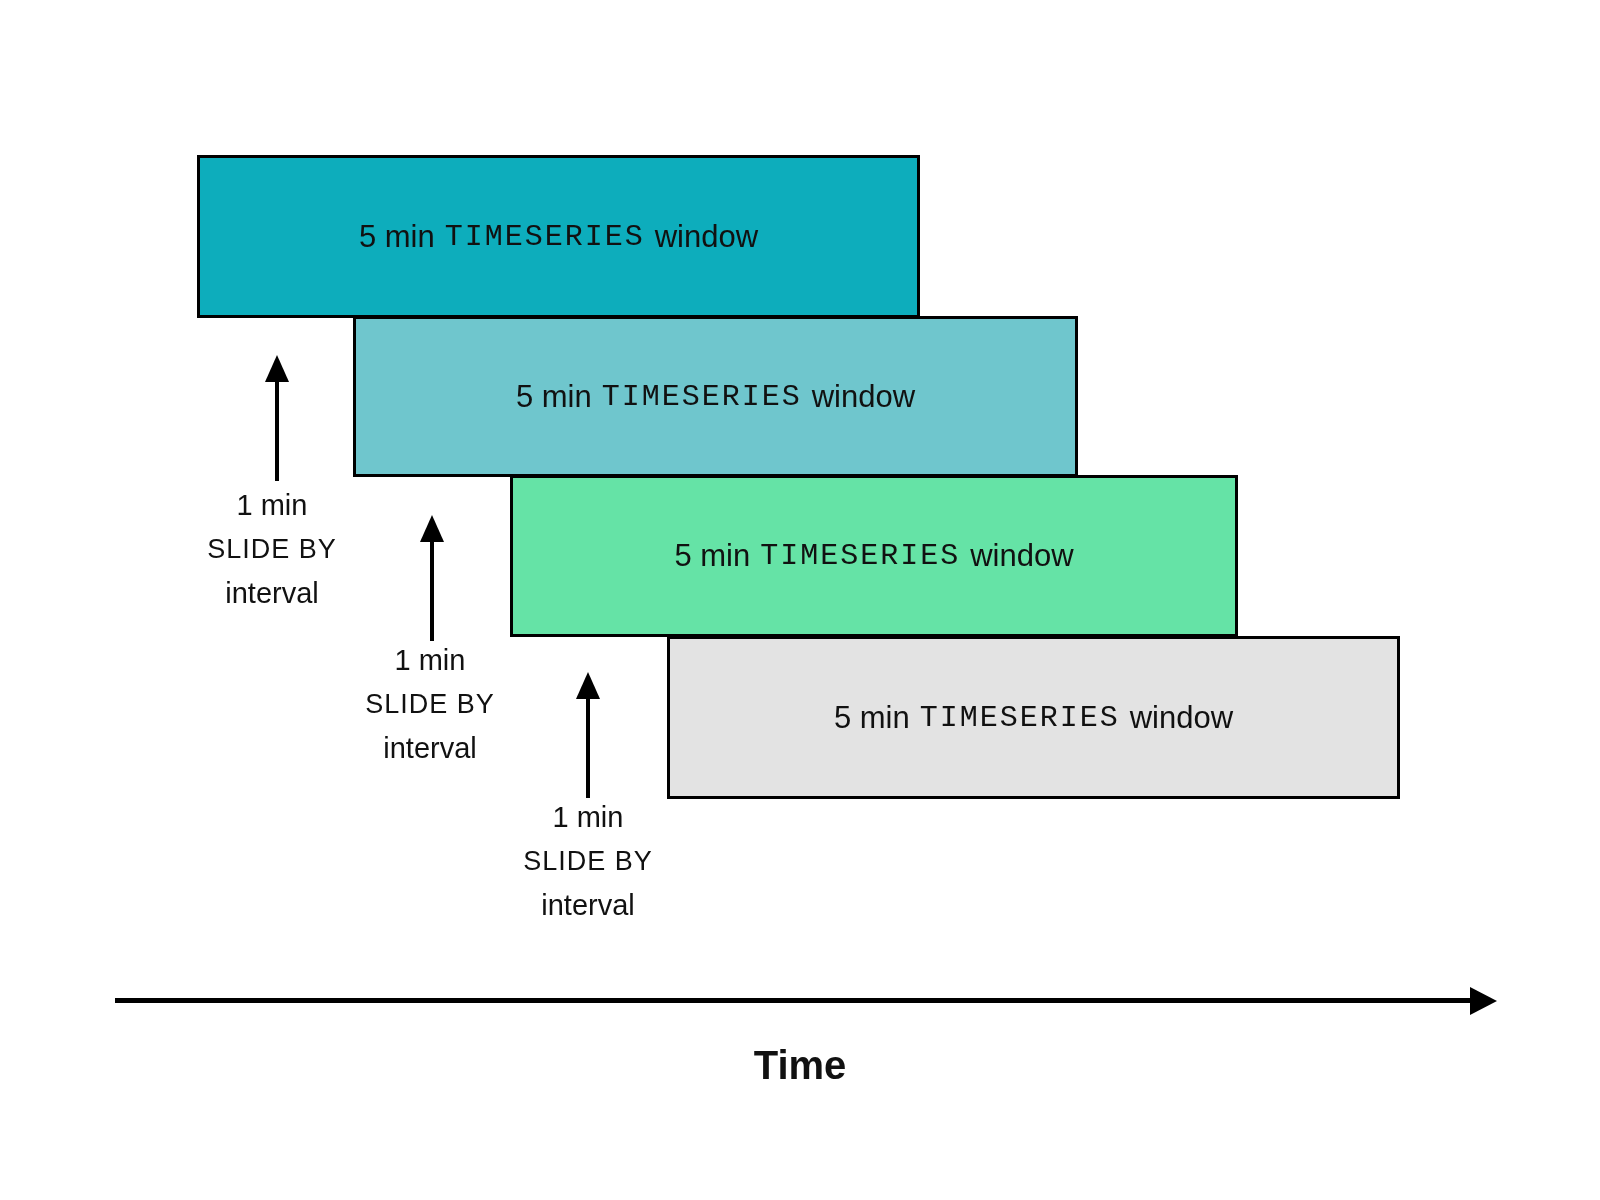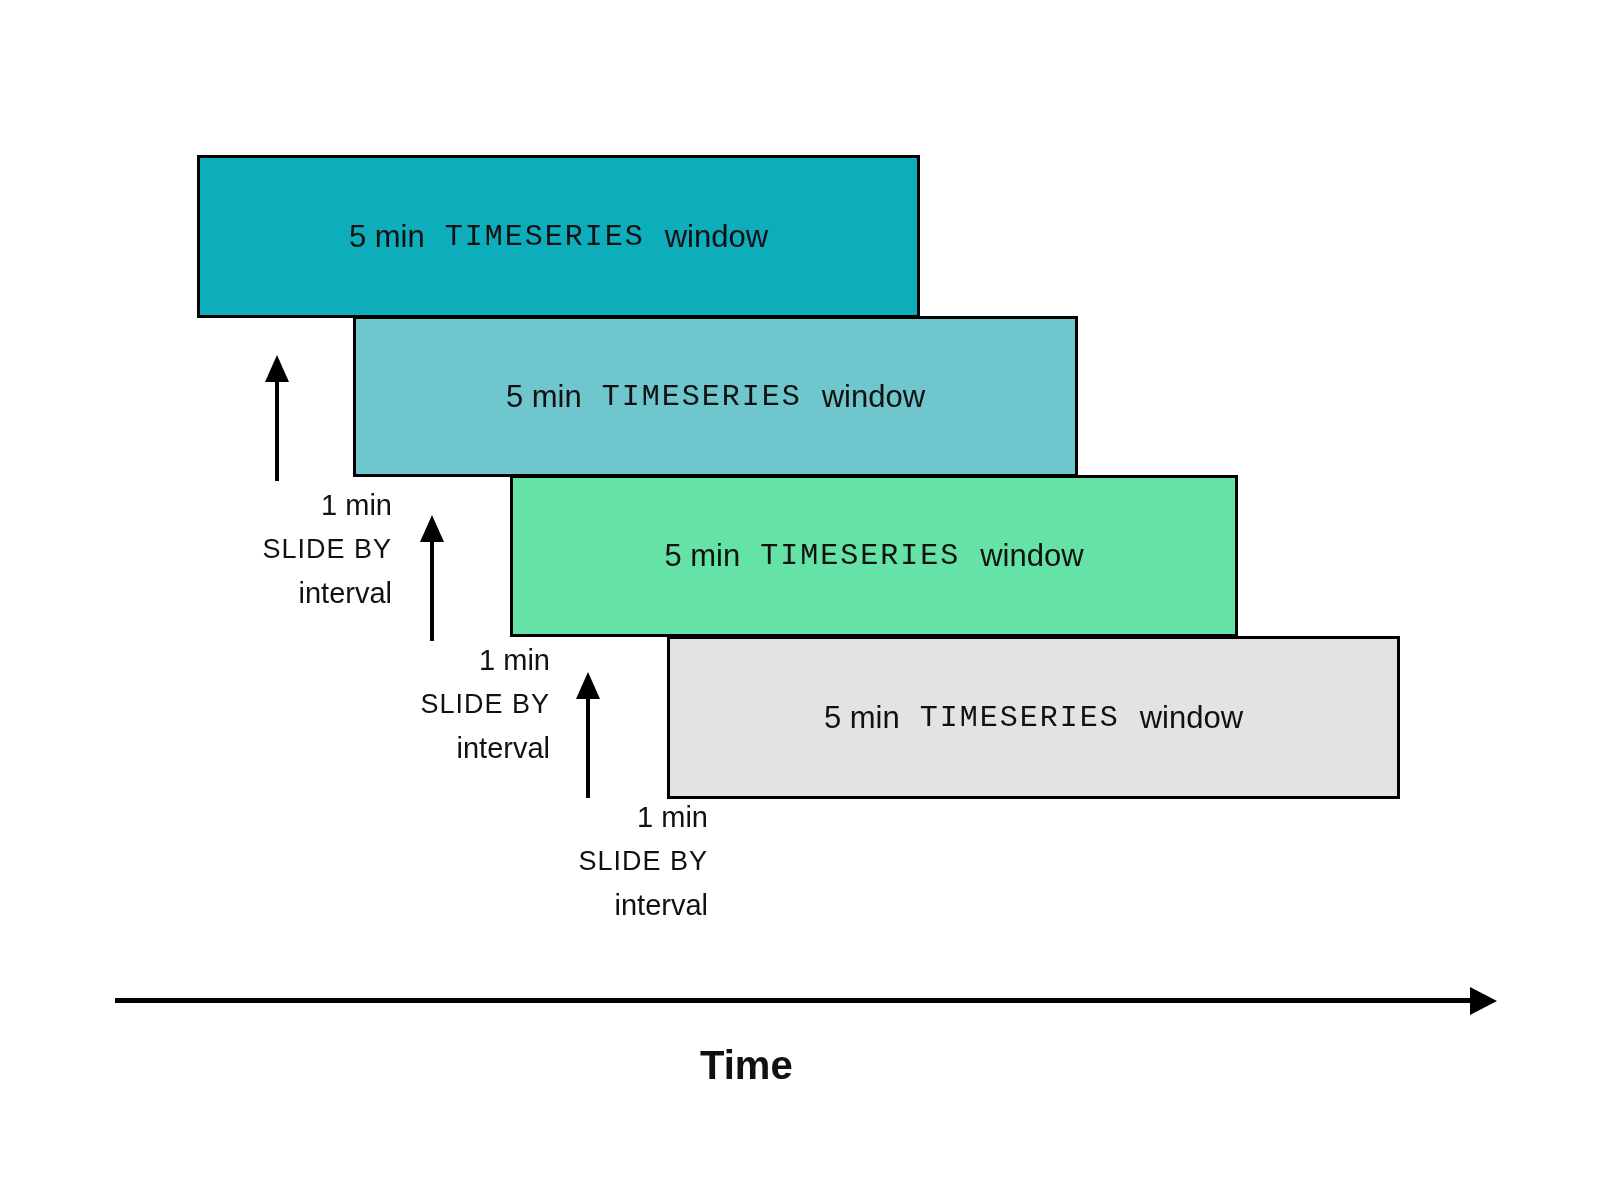--- a/index.html
+++ b/index.html
@@ -23,21 +23,21 @@
     display: flex;
     align-items: center;
     justify-content: center;
     font-size: 31px;
     white-space: nowrap;
   }
   .win .code {
     font-family: "Liberation Mono", monospace;
     font-size: 30px;
     letter-spacing: 2px;
-    margin: 0 20px;
+    margin: 0 10px;
   }
   .up-arrow {
     position: absolute;
     width: 24px;
     display: flex;
     flex-direction: column;
     align-items: center;
   }
   .up-arrow .head {
     width: 0;
@@ -46,21 +46,21 @@
     border-right: 12px solid transparent;
     border-bottom: 27px solid #000000;
   }
   .up-arrow .shaft {
     width: 4px;
     background: #000000;
   }
   .slide-note {
     position: absolute;
     width: 240px;
-    text-align: right;
+    text-align: center;
     font-size: 29px;
     line-height: 44px;
   }
   .slide-note .mono {
     font-family: Liberation Sans, sans-serif;
     font-size: 27px;
     letter-spacing: 1px;
   }
   .time-line {
     position: absolute;
@@ -78,21 +78,21 @@
     height: 0;
     border-top: 14px solid transparent;
     border-bottom: 14px solid transparent;
     border-left: 27px solid #000000;
   }
   .time-label {
     position: absolute;
     left: 700px;
     top: 1043px;
     width: 200px;
-    text-align: left;
+    text-align: center;
     font-size: 40px;
     font-weight: bold;
   }
   
   #win1 { left: 197px; top: 155px; width: 723px; height: 163px; }
   #win2 { left: 353px; top: 316px; width: 725px; height: 161px; }
   #win3 { left: 510px; top: 475px; width: 728px; height: 162px; }
   #win4 { left: 667px; top: 636px; width: 733px; height: 163px; }
   
   #arrow1 { left: 265px; top: 355px; }

